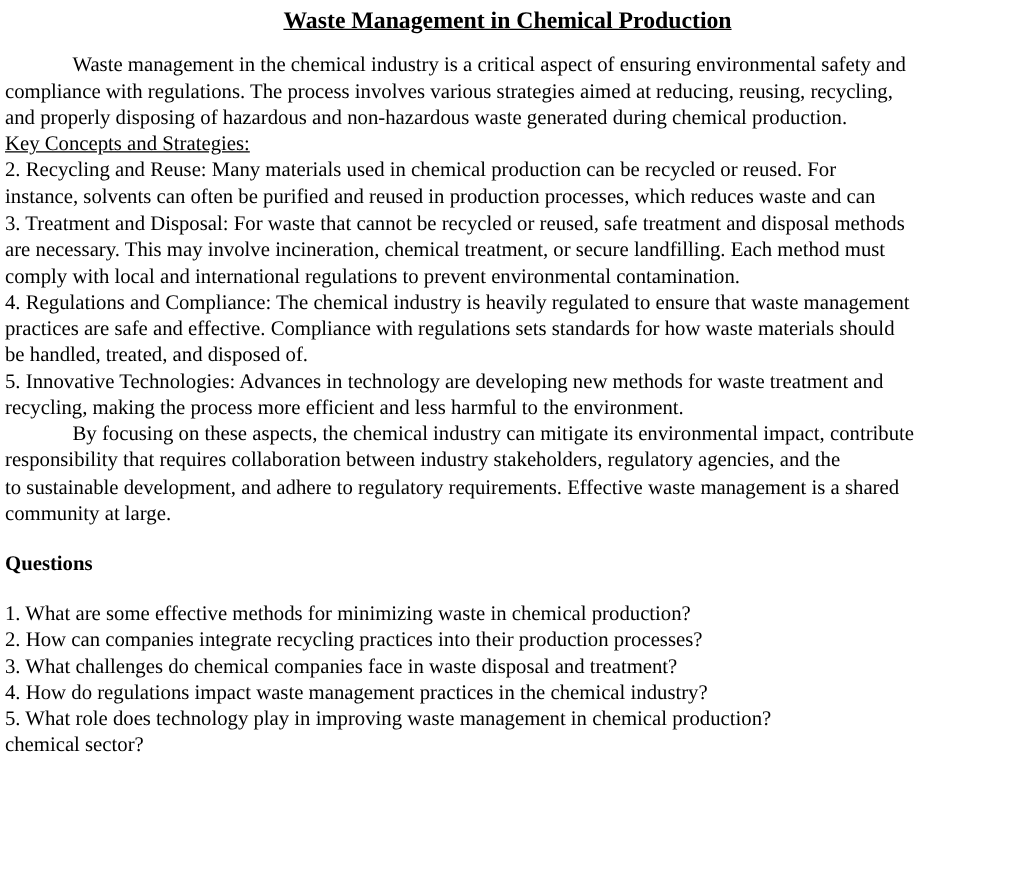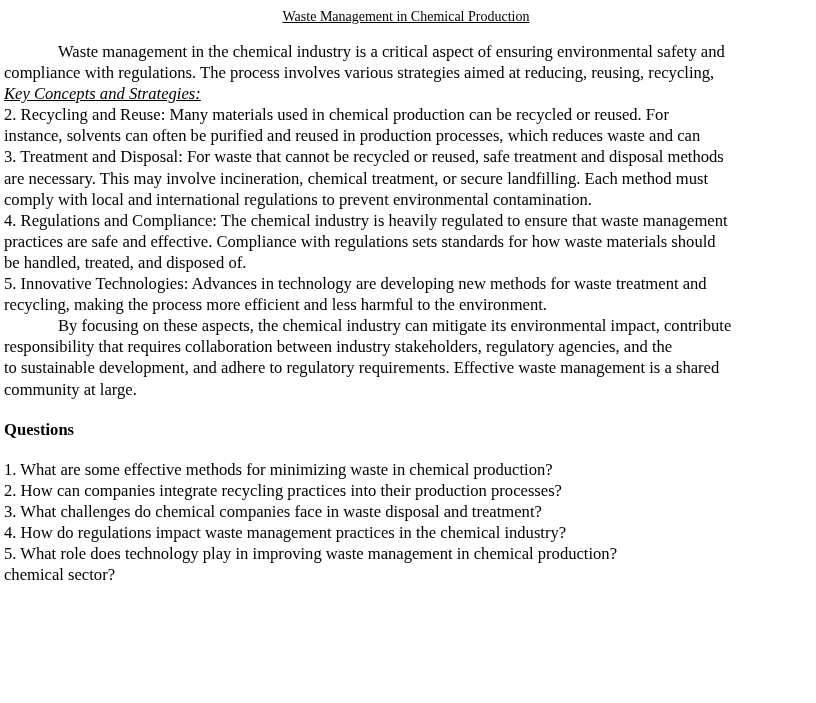--- a/index.html
+++ b/index.html
@@ -16,51 +16,51 @@
       font-size: 16.6px;
       line-height: 21.1px;
     }
     .page {
       position: relative;
       padding: 6px 0 0 4px;
       width: 808px;
     }
     .title {
       text-align: center;
-      font-weight: normal;
+      font-weight: bold;
       text-decoration: underline;
-      font-size: 14px;
+      font-size: 19px;
       line-height: 22px;
       margin: 0 0 13px 0;
       padding-right: 4px;
     }
     .line {
       display: block;
       white-space: nowrap;
     }
     .subhead {
       text-decoration: underline;
-      font-style: italic;
     }
     .questions-heading {
       font-weight: bold;
       margin-top: 19px;
       margin-bottom: 19px;
     }
   </style>
 </head>
 <body>
 
 <div class="page">
 
   <div class="title">Waste Management in Chemical Production</div>
 
   <div>
     <span class="line" style="padding-left:54px;">Waste management in the chemical industry is a critical aspect of ensuring environmental safety and</span>
     <span class="line">compliance with regulations. The process involves various strategies aimed at reducing, reusing, recycling,</span>
+    <span class="line">and properly disposing of hazardous and non-hazardous waste generated during chemical production.</span>
   </div>
 
   <div class="line subhead">Key Concepts and Strategies:</div>
 
   <div>
     <div>
       <span class="line">2. Recycling and Reuse: Many materials used in chemical production can be recycled or reused. For</span>
       <span class="line">instance, solvents can often be purified and reused in production processes, which reduces waste and can</span>
     </div>
     <div>

